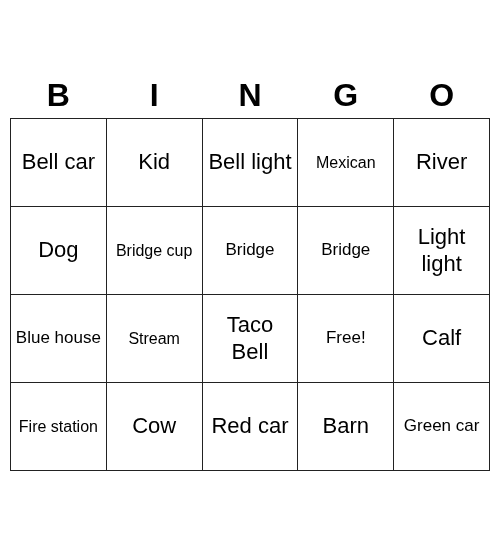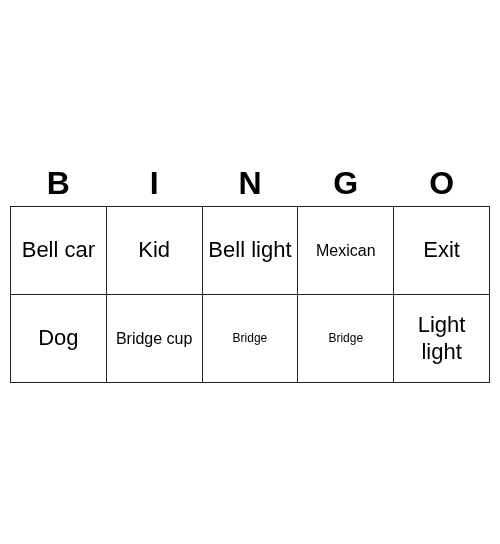--- a/index.html
+++ b/index.html
@@ -37,21 +37,21 @@
       padding: 4px;
     }
     .cell-text {
       display: block;
       line-height: 1.2;
     }
     .large {
       font-size: 22px;
     }
     .medium {
-      font-size: 12px;
+      font-size: 17px;
     }
     .small {
       font-size: 16px;
     }
   </style>
 </head>
 <body>
 
 <table class="bingo-card">
   <thead>
@@ -71,34 +71,68 @@
         <td>
           <span class="cell-text large">Kid</span>
         </td>
         <td>
           <span class="cell-text large">Bell light</span>
         </td>
         <td>
           <span class="cell-text small">Mexican</span>
         </td>
         <td>
-          <span class="cell-text large">Exit</span>
+          <span class="cell-text large">River</span>
         </td>
       </tr>
       <tr>
         <td>
           <span class="cell-text large">Dog</span>
         </td>
         <td>
           <span class="cell-text small">Bridge cup</span>
         </td>
         <td>
           <span class="cell-text medium">Bridge</span>
         </td>
         <td>
           <span class="cell-text medium">Bridge</span>
         </td>
         <td>
           <span class="cell-text large">Light light</span>
         </td>
       </tr>
+      <tr>
+        <td>
+          <span class="cell-text medium">Blue house</span>
+        </td>
+        <td>
+          <span class="cell-text small">Stream</span>
+        </td>
+        <td>
+          <span class="cell-text large">Taco Bell</span>
+        </td>
+        <td>
+          <span class="cell-text medium">Free!</span>
+        </td>
+        <td>
+          <span class="cell-text large">Calf</span>
+        </td>
+      </tr>
+      <tr>
+        <td>
+          <span class="cell-text small">Fire station</span>
+        </td>
+        <td>
+          <span class="cell-text large">Cow</span>
+        </td>
+        <td>
+          <span class="cell-text large">Red car</span>
+        </td>
+        <td>
+          <span class="cell-text large">Barn</span>
+        </td>
+        <td>
+          <span class="cell-text medium">Green car</span>
+        </td>
+      </tr>
     </tbody>
 </table>
 
 </body></html>

